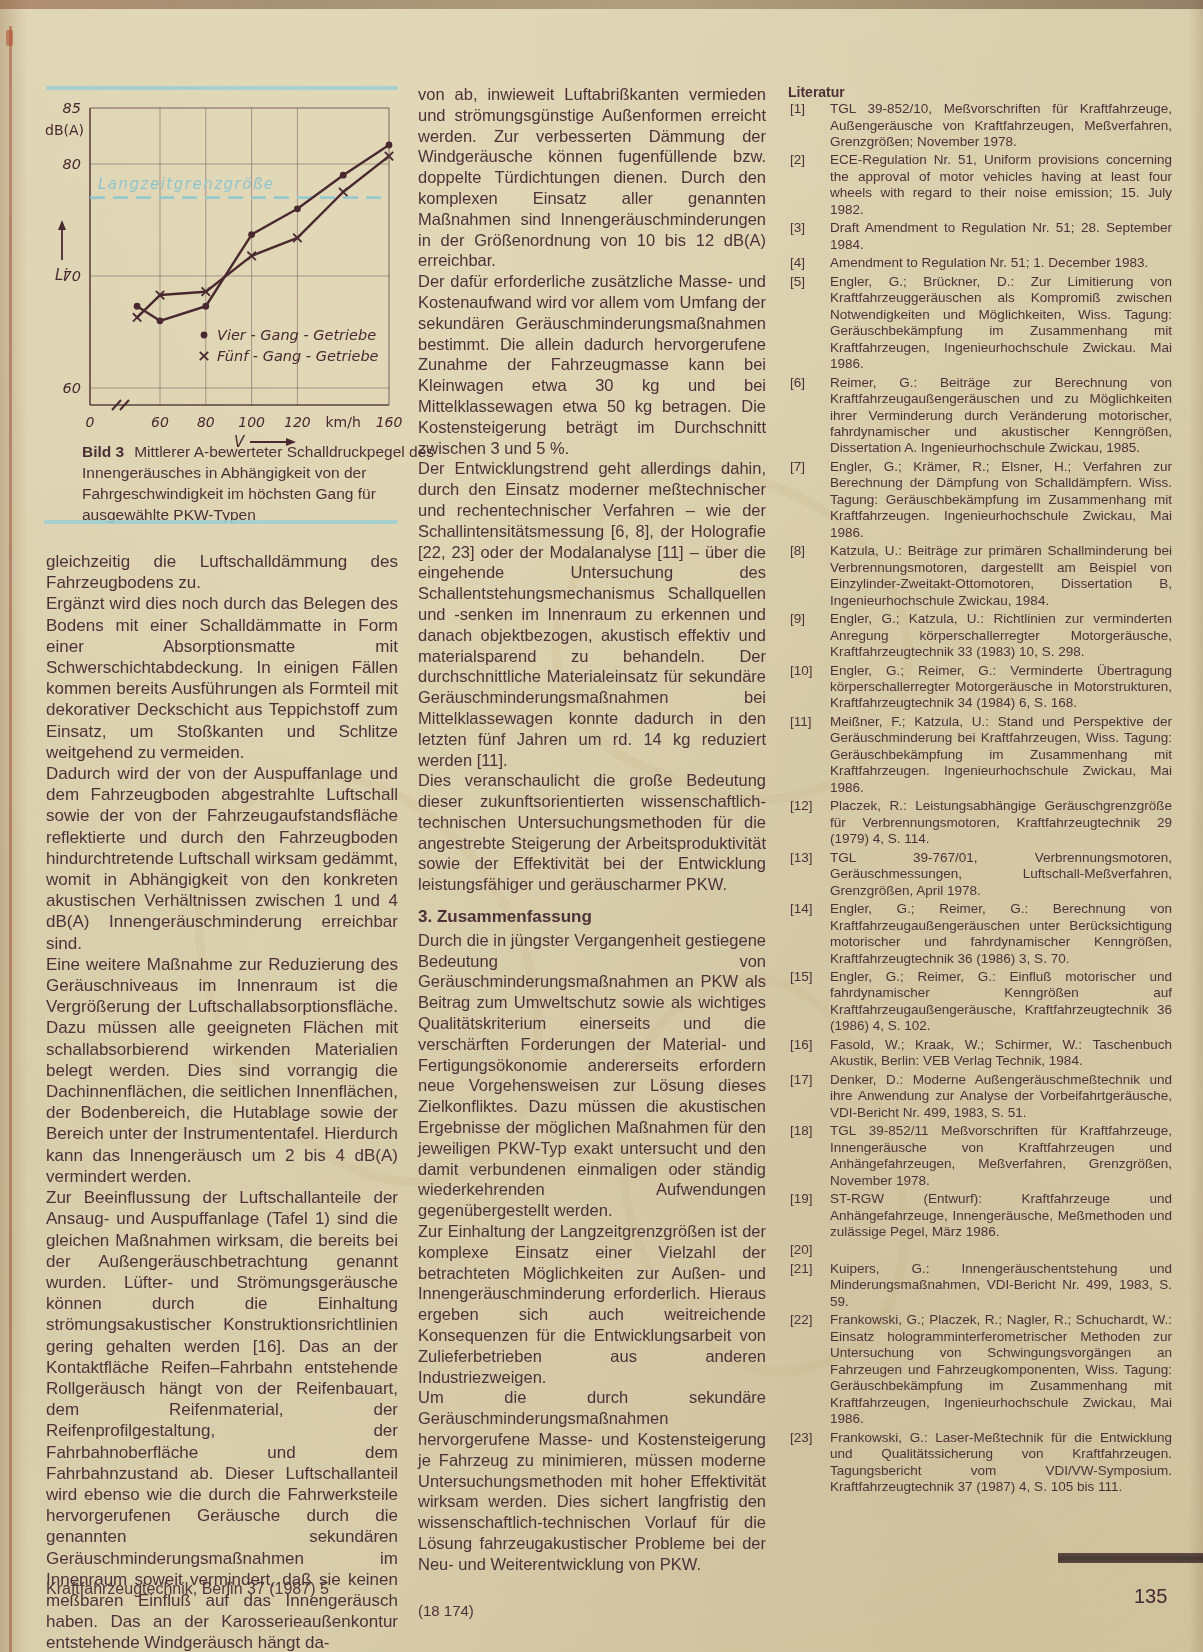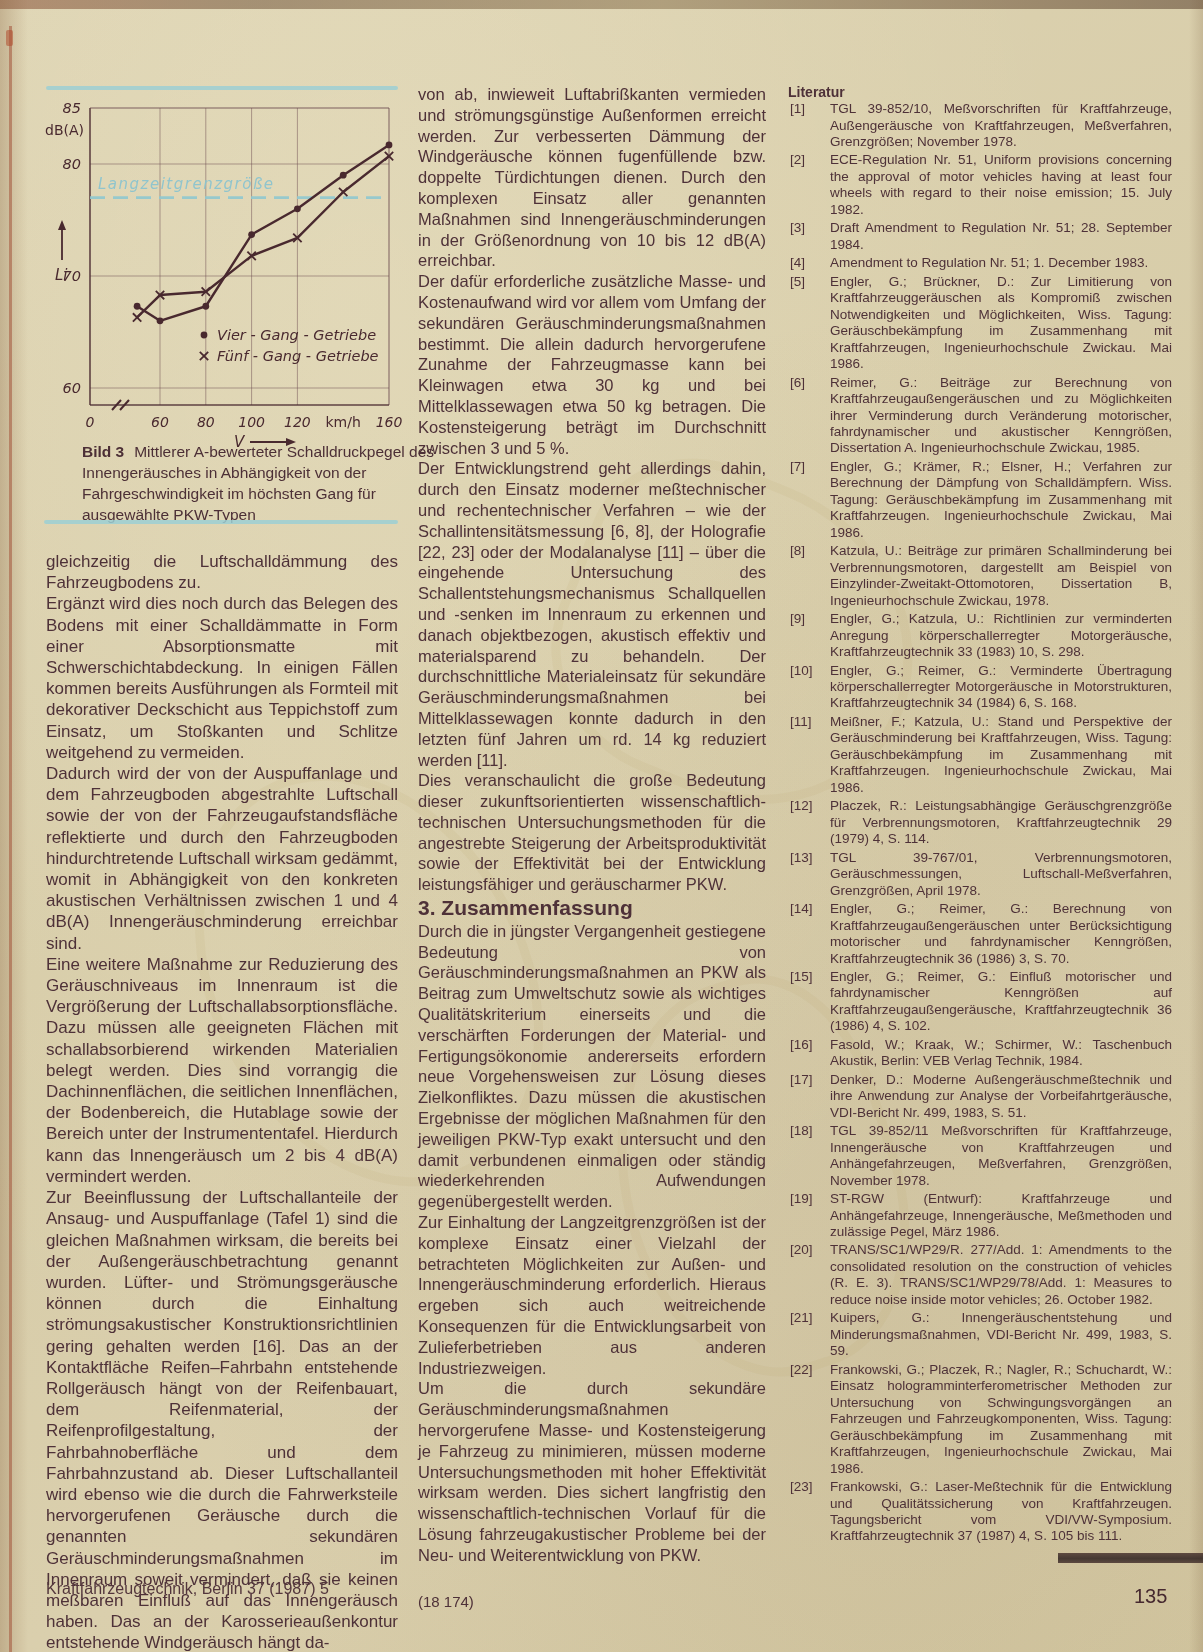--- a/index.html
+++ b/index.html
@@ -42,21 +42,21 @@
   .chart-svg { position:absolute; left:36px; top:92px; width:400px; height:358px; }
   .figure-caption { position:absolute; left:46px; top:441px; width:352px;
     font-size:15.5px; line-height:21px; text-align:left; color:#4c2f36;margin-left:36px; }
   .figure-caption b { font-weight:bold; margin-right:10px; }
 
   
   .col { position:absolute; text-align:justify; hyphens:auto; -webkit-hyphens:auto; }
   .col p { margin:0; }
   .col-left  { left:46px;  top:551px; width:352px; font-size:17px;   line-height:21.2px; }
   .col-mid   { left:418px; top:84px;  width:348px; font-size:16.5px; line-height:20.8px; }
-  .col-mid h3 { margin:3px 0 2px 0; font-size:21px; }
+  .col-mid h3 { margin:12px 0 2px 0; font-size:17px; }
   .end-mark { text-align:left; margin-top:26px !important; font-size:15px; }
 
   .col-right { left:788px; top:84px; width:384px; font-size:13.5px; line-height:1.22; }
   .lit-heading { font-weight:bold; font-size:14px; margin:0 0 6px 2px; }
   .ref { display:flex; margin-bottom:2px; }
   .ref-num { flex:0 0 40px; text-align:left; padding-left:2px; }
   .ref-text { flex:1; text-align:justify; hyphens:auto; -webkit-hyphens:auto; }
 
   
   .footer-journal { position:absolute; left:46px; top:1580px; font-size:16px; color:#53363c; }
@@ -192,21 +192,21 @@
         <div class="ref">
           <span class="ref-num">[6]</span>
           <span class="ref-text">Reimer, G.: Beiträge zur Berechnung von Kraftfahrzeugaußengeräuschen und zu Möglichkeiten ihrer Verminderung durch Veränderung motorischer, fahrdynamischer und akustischer Kenngrößen, Dissertation A. Ingenieurhochschule Zwickau, 1985.</span>
         </div>
         <div class="ref">
           <span class="ref-num">[7]</span>
           <span class="ref-text">Engler, G.; Krämer, R.; Elsner, H.; Verfahren zur Berechnung der Dämpfung von Schalldämpfern. Wiss. Tagung: Geräuschbekämpfung im Zusammenhang mit Kraftfahrzeugen. Ingenieurhochschule Zwickau, Mai 1986.</span>
         </div>
         <div class="ref">
           <span class="ref-num">[8]</span>
-          <span class="ref-text">Katzula, U.: Beiträge zur primären Schallminderung bei Verbrennungsmotoren, dargestellt am Beispiel von Einzylinder-Zweitakt-Ottomotoren, Dissertation B, Ingenieurhochschule Zwickau, 1978.</span>
+          <span class="ref-text">Katzula, U.: Beiträge zur primären Schallminderung bei Verbrennungsmotoren, dargestellt am Beispiel von Einzylinder-Zweitakt-Ottomotoren, Dissertation B, Ingenieurhochschule Zwickau, 1984.</span>
         </div>
         <div class="ref">
           <span class="ref-num">[9]</span>
           <span class="ref-text">Engler, G.; Katzula, U.: Richtlinien zur verminderten Anregung körperschallerregter Motorgeräusche, Kraftfahrzeugtechnik 33 (1983) 10, S. 298.</span>
         </div>
         <div class="ref">
           <span class="ref-num">[10]</span>
           <span class="ref-text">Engler, G.; Reimer, G.: Verminderte Übertragung körperschallerregter Motorgeräusche in Motorstrukturen, Kraftfahrzeugtechnik 34 (1984) 6, S. 168.</span>
         </div>
         <div class="ref">
@@ -240,21 +240,20 @@
         <div class="ref">
           <span class="ref-num">[18]</span>
           <span class="ref-text">TGL 39-852/11 Meßvorschriften für Kraftfahrzeuge, Innengeräusche von Kraftfahrzeugen und Anhängefahrzeugen, Meßverfahren, Grenzgrößen, November 1978.</span>
         </div>
         <div class="ref">
           <span class="ref-num">[19]</span>
           <span class="ref-text">ST-RGW (Entwurf): Kraftfahrzeuge und Anhängefahrzeuge, Innengeräusche, Meßmethoden und zulässige Pegel, März 1986.</span>
         </div>
         <div class="ref">
           <span class="ref-num">[20]</span>
-          <span class="ref-text">TRANS/SC1/WP29/R. 277/Add. 1: Amendments to the consolidated resolution on the construction of vehicles (R. E. 3). TRANS/SC1/WP29/78/Add. 1: Measures to reduce noise inside motor vehicles; 26. October 1982.</span>
         </div>
         <div class="ref">
           <span class="ref-num">[21]</span>
           <span class="ref-text">Kuipers, G.: Innengeräuschentstehung und Minderungsmaßnahmen, VDI-Bericht Nr. 499, 1983, S. 59.</span>
         </div>
         <div class="ref">
           <span class="ref-num">[22]</span>
           <span class="ref-text">Frankowski, G.; Placzek, R.; Nagler, R.; Schuchardt, W.: Einsatz hologramminterferometrischer Methoden zur Untersuchung von Schwingungsvorgängen an Fahrzeugen und Fahrzeugkomponenten, Wiss. Tagung: Geräuschbekämpfung im Zusammenhang mit Kraftfahrzeugen, Ingenieurhochschule Zwickau, Mai 1986.</span>
         </div>
         <div class="ref">

